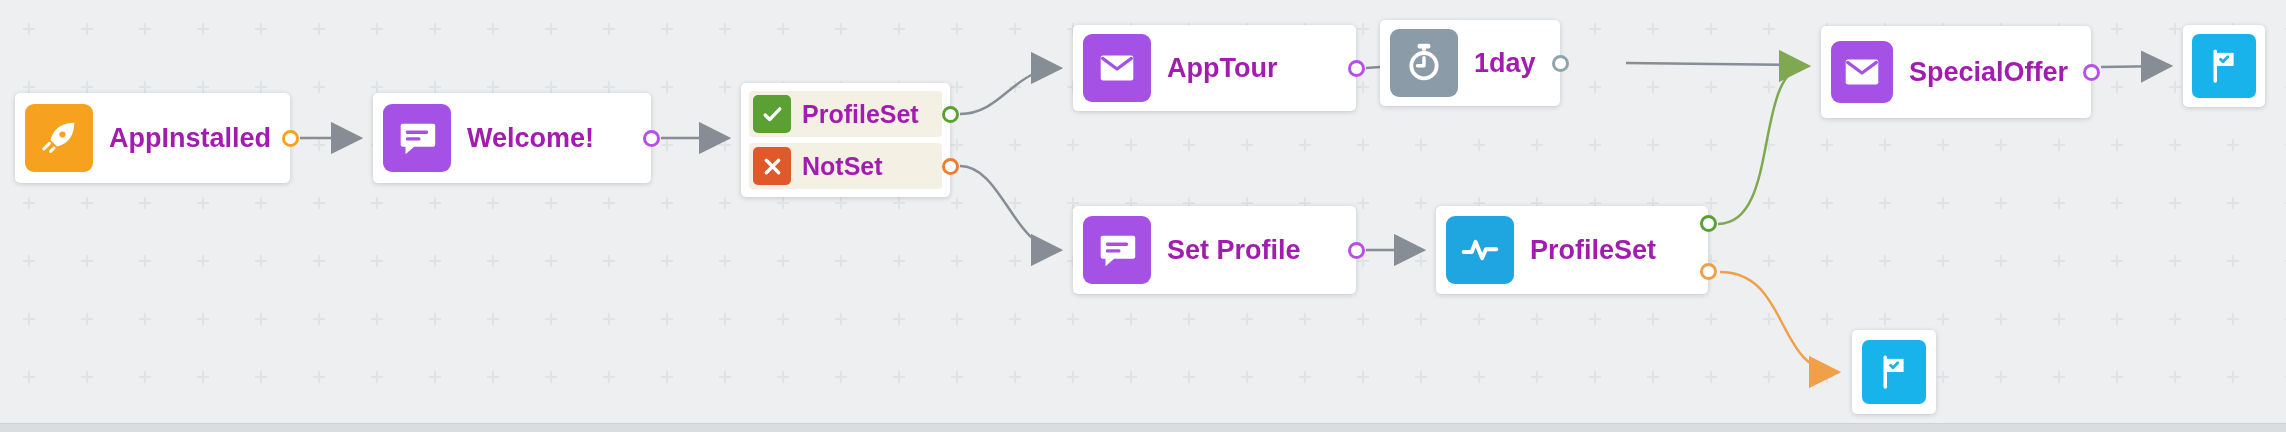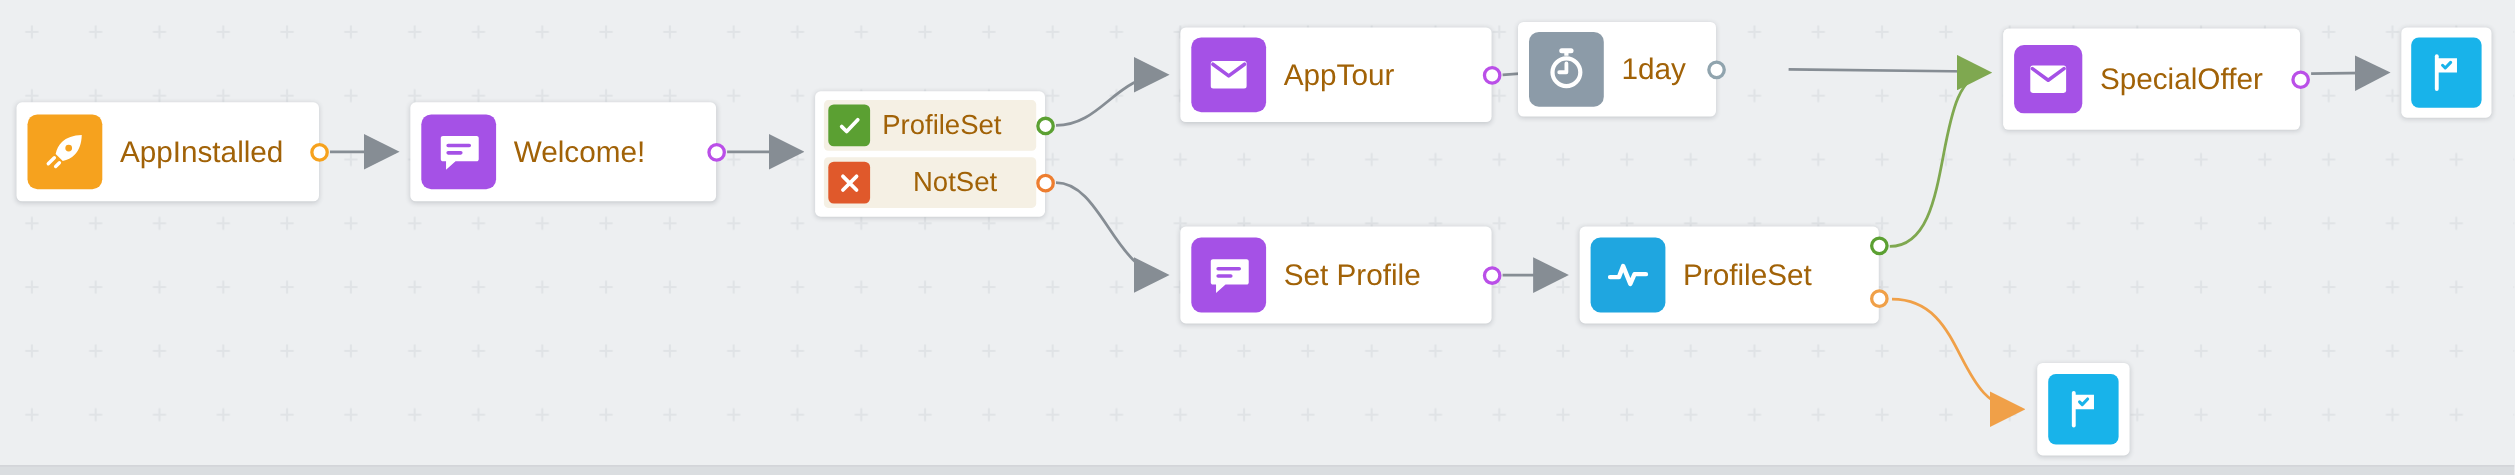--- a/index.html
+++ b/index.html
@@ -20,21 +20,21 @@
     padding:10px;box-sizing:border-box;
     z-index:2;
   }
   .icon{
     display:flex;align-items:center;justify-content:center;
     border-radius:9px;flex:0 0 auto;
   }
   .icon.big{width:68px;height:68px;}
   .icon.big svg{width:46px;height:46px;}
   .label{
-    font-weight:normal;font-size:27px;color:#a16207;
+    font-weight:bold;font-size:27px;color:#a21caf;
     margin-left:16px;white-space:nowrap;
   }
   .port{
     position:absolute;width:17px;height:17px;border-radius:50%;
     background:#fff;border:3.5px solid #999;box-sizing:border-box;
     right:-9px;top:50%;margin-top:-8.5px;z-index:3;
   }
   
   .cond{flex-direction:column;justify-content:center;gap:6px;padding:8px;}
   .cond-row{
@@ -121,21 +121,21 @@
   <div class="node cond" style="left:741px;top:83px;width:209px;height:114px">
     <div class="cond-row" style="background-color: rgb(245, 240, 228);">
       <span class="icon" style="background-color: rgb(91, 160, 50);">
         <svg viewBox="0 0 24 24">
             <path d="M5.5 12.5l4 4 9-9.5" stroke="#fff" stroke-width="3" fill="none" stroke-linecap="round" stroke-linejoin="round"></path>
           </svg>
       </span>
       <span class="label">ProfileSet</span>
       <span class="port" style="border-color: rgb(91, 160, 50);"></span>
     </div>
-    <div class="cond-row" style="background-color: rgb(245, 240, 228); gap: 28px;">
+    <div class="cond-row" style="background-color: rgb(245, 240, 228);">
       <span class="icon" style="background-color: rgb(224, 89, 43);">
         <svg viewBox="0 0 24 24">
             <path d="M6.5 6.5l11 11M17.5 6.5l-11 11" stroke="#fff" stroke-width="3" stroke-linecap="round"></path>
           </svg>
       </span>
       <span class="label">NotSet</span>
       <span class="port" style="border-color: rgb(237, 125, 47);"></span>
     </div>
   </div>
 

